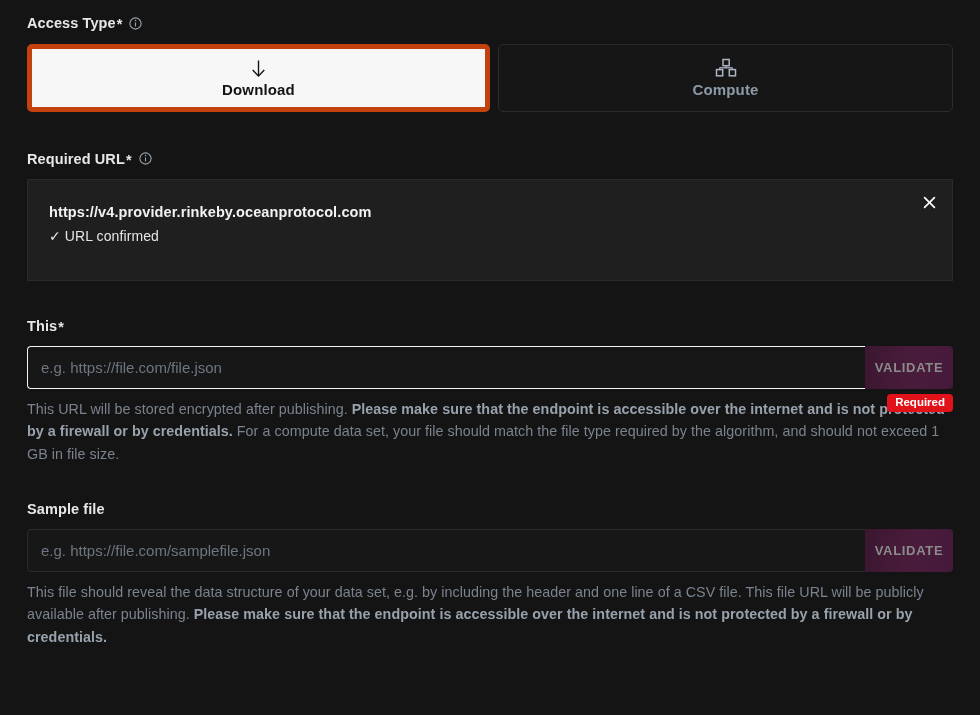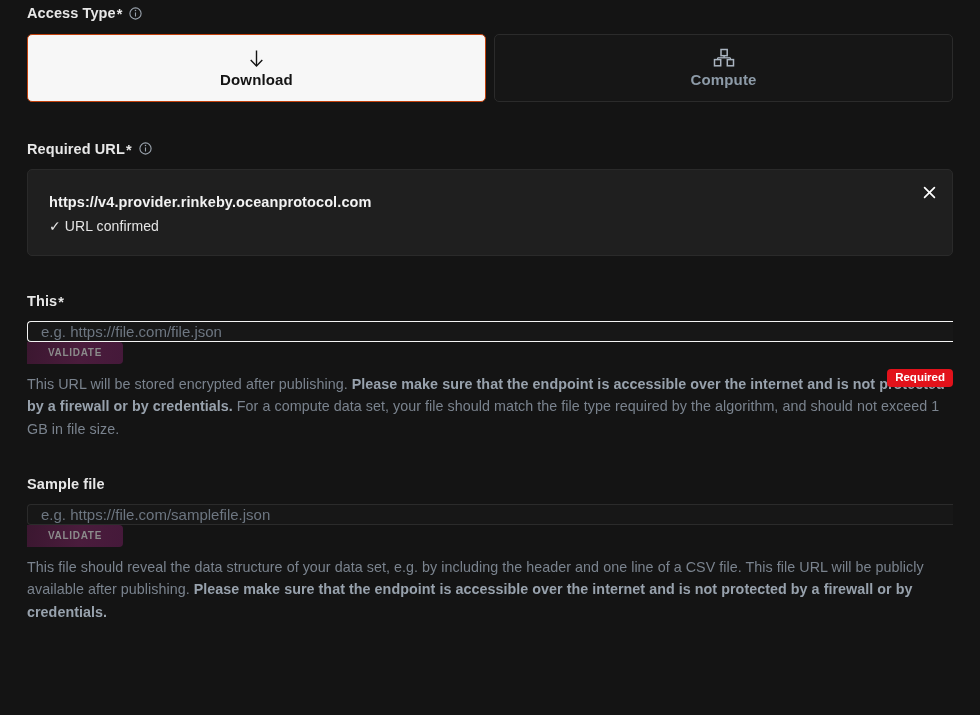--- a/index.html
+++ b/index.html
@@ -51,21 +51,21 @@
     width: 13px;
     height: 13px;
     margin-left: 7px;
     position: relative;
     top: 0px;
   }
   .info-icon svg { display: block; }
 
   
   .access-type-wrap {
-    padding-top: 6px;
+    padding-top: 16px;
   }
   .cards {
     display: flex;
     gap: 8px;
     margin-top: 13px;
   }
   .card {
     flex: 1 1 0;
     height: 68px;
     border-radius: 5px;
@@ -83,37 +83,37 @@
     justify-content: center;
     margin-bottom: 2px;
   }
   .card .card-label {
     font-size: 15px;
     font-weight: bold;
     letter-spacing: .15px;
   }
   .card.selected {
     background: #f7f7f7;
-    border: 1px solid #c2410c;
+    border: 5px solid #c2410c;
   }
   .card.selected .card-label { color: #141414; }
   .card.unselected {
     background: #161616;
     border: 1px solid #2b2b2b;
   }
   .card.unselected .card-label { color: #8d9ba8; }
 
   
   .provider-section { margin-top: 40px; }
   .provider-box {
     margin-top: 13px;
     background: #1f1f1f;
     border: 1px solid #2a2a2a;
-    border-radius: 5px;
-    height: 87px;
+    border-radius: 0;
+    height: 102px;
     position: relative;
     padding: 24px 0 0 21px;
   }
   .provider-url {
     font-size: 14.5px;
     font-weight: bold;
     color: #f2f2f2;
     letter-spacing: .1px;
   }
   .provider-status {
@@ -140,21 +140,20 @@
 
   
   .file-section { margin-top: 38px; }
   .sample-section { margin-top: 37px; }
 
   .input-row {
     display: flex;
     margin-top: 12px;
     position: relative;
     height: 43px;
-    flex-direction: column;
   }
   .text-input {
     flex: 1 1 auto;
     height: 43px;
     background: #171717;
     color: #cfd6dd;
     font-size: 15px;
     font-family: "Liberation Sans", "DejaVu Sans", sans-serif;
     padding: 0 13px;
     border-radius: 4px 0 0 4px;
@@ -163,27 +162,27 @@
   .text-input::placeholder { color: #6d7681; }
   .text-input.highlight {
     border: 1px solid #f4f4f4;
     border-right: none;
   }
   .text-input.plain {
     border: 1px solid #2b2b2b;
     border-right: none;
   }
   .validate-btn {
-    width: 96px;
+    width: 88px;
     height: 43px;
     border: none;
     border-radius: 0 4px 4px 0;
     background: linear-gradient(100deg, #3b1730 0%, #4a1c3c 55%, #45193a 100%);
     color: #8b8b8b;
-    font-size: 10px;
+    font-size: 13px;
     font-weight: bold;
     letter-spacing: .7px;
     cursor: default;
     font-family: "Liberation Sans", "DejaVu Sans", sans-serif;
   }
 
   .required-badge {
     position: absolute;
     right: 0px;
     top: 48px;

